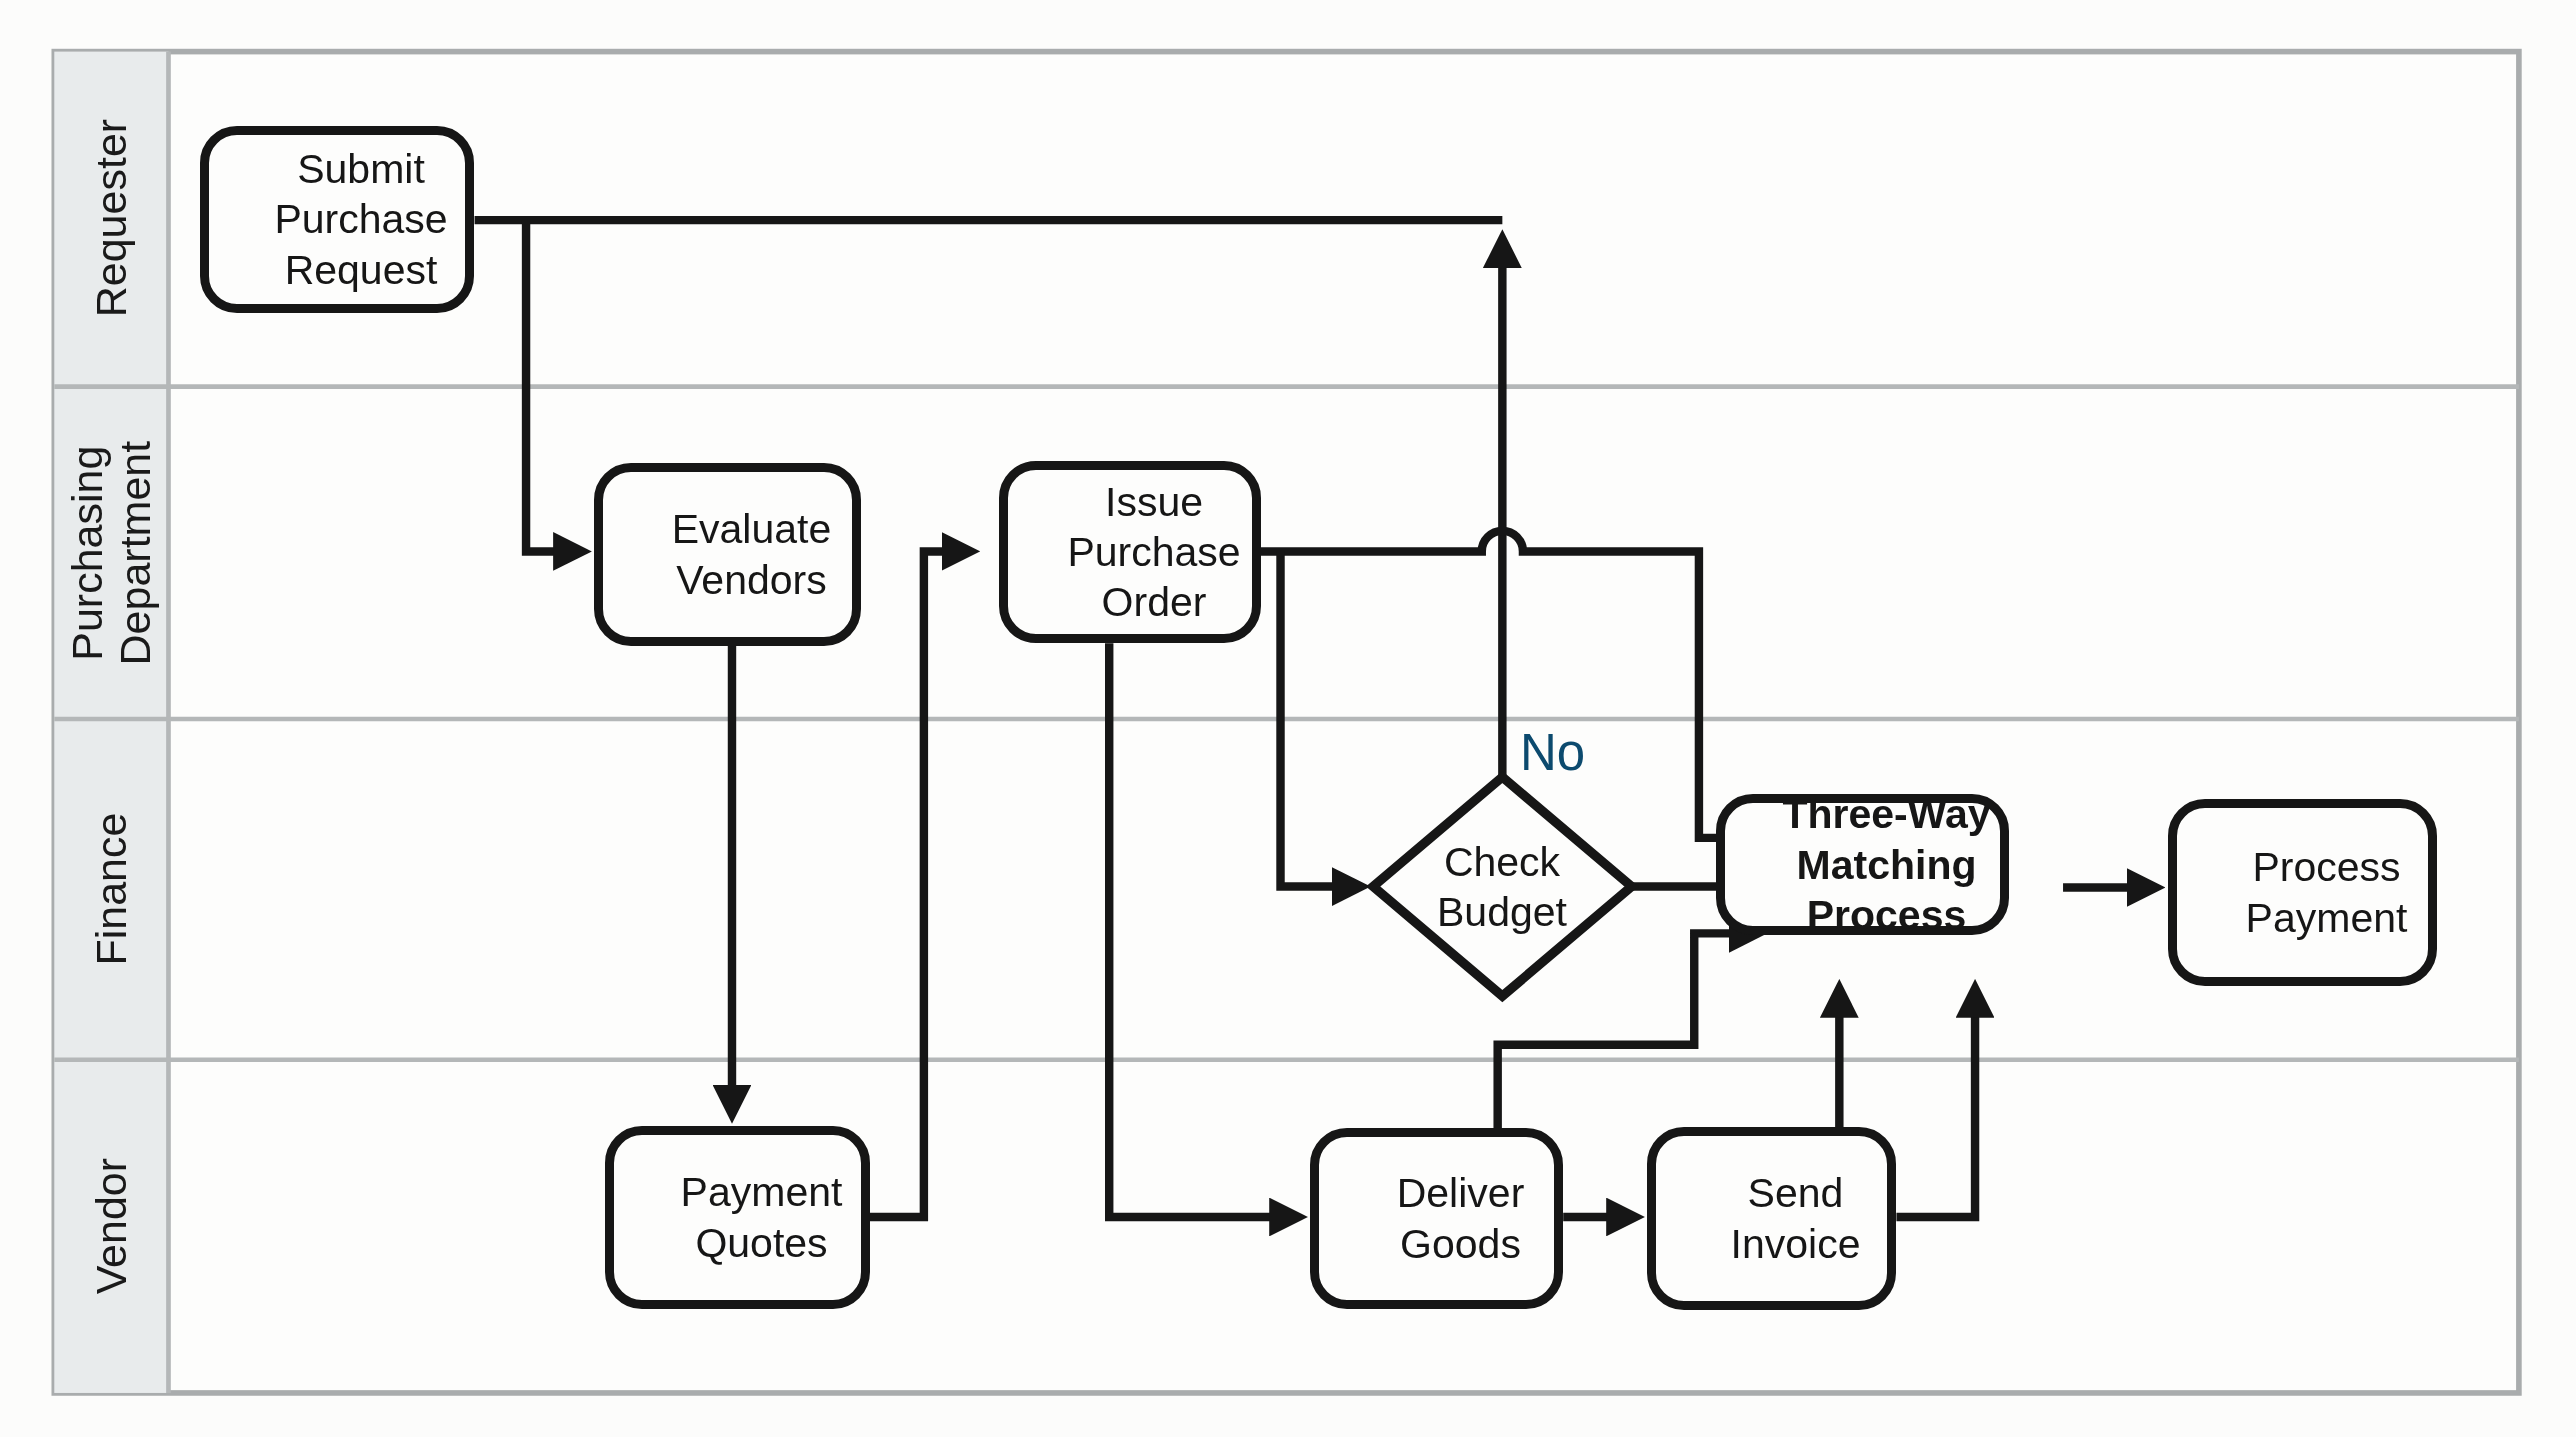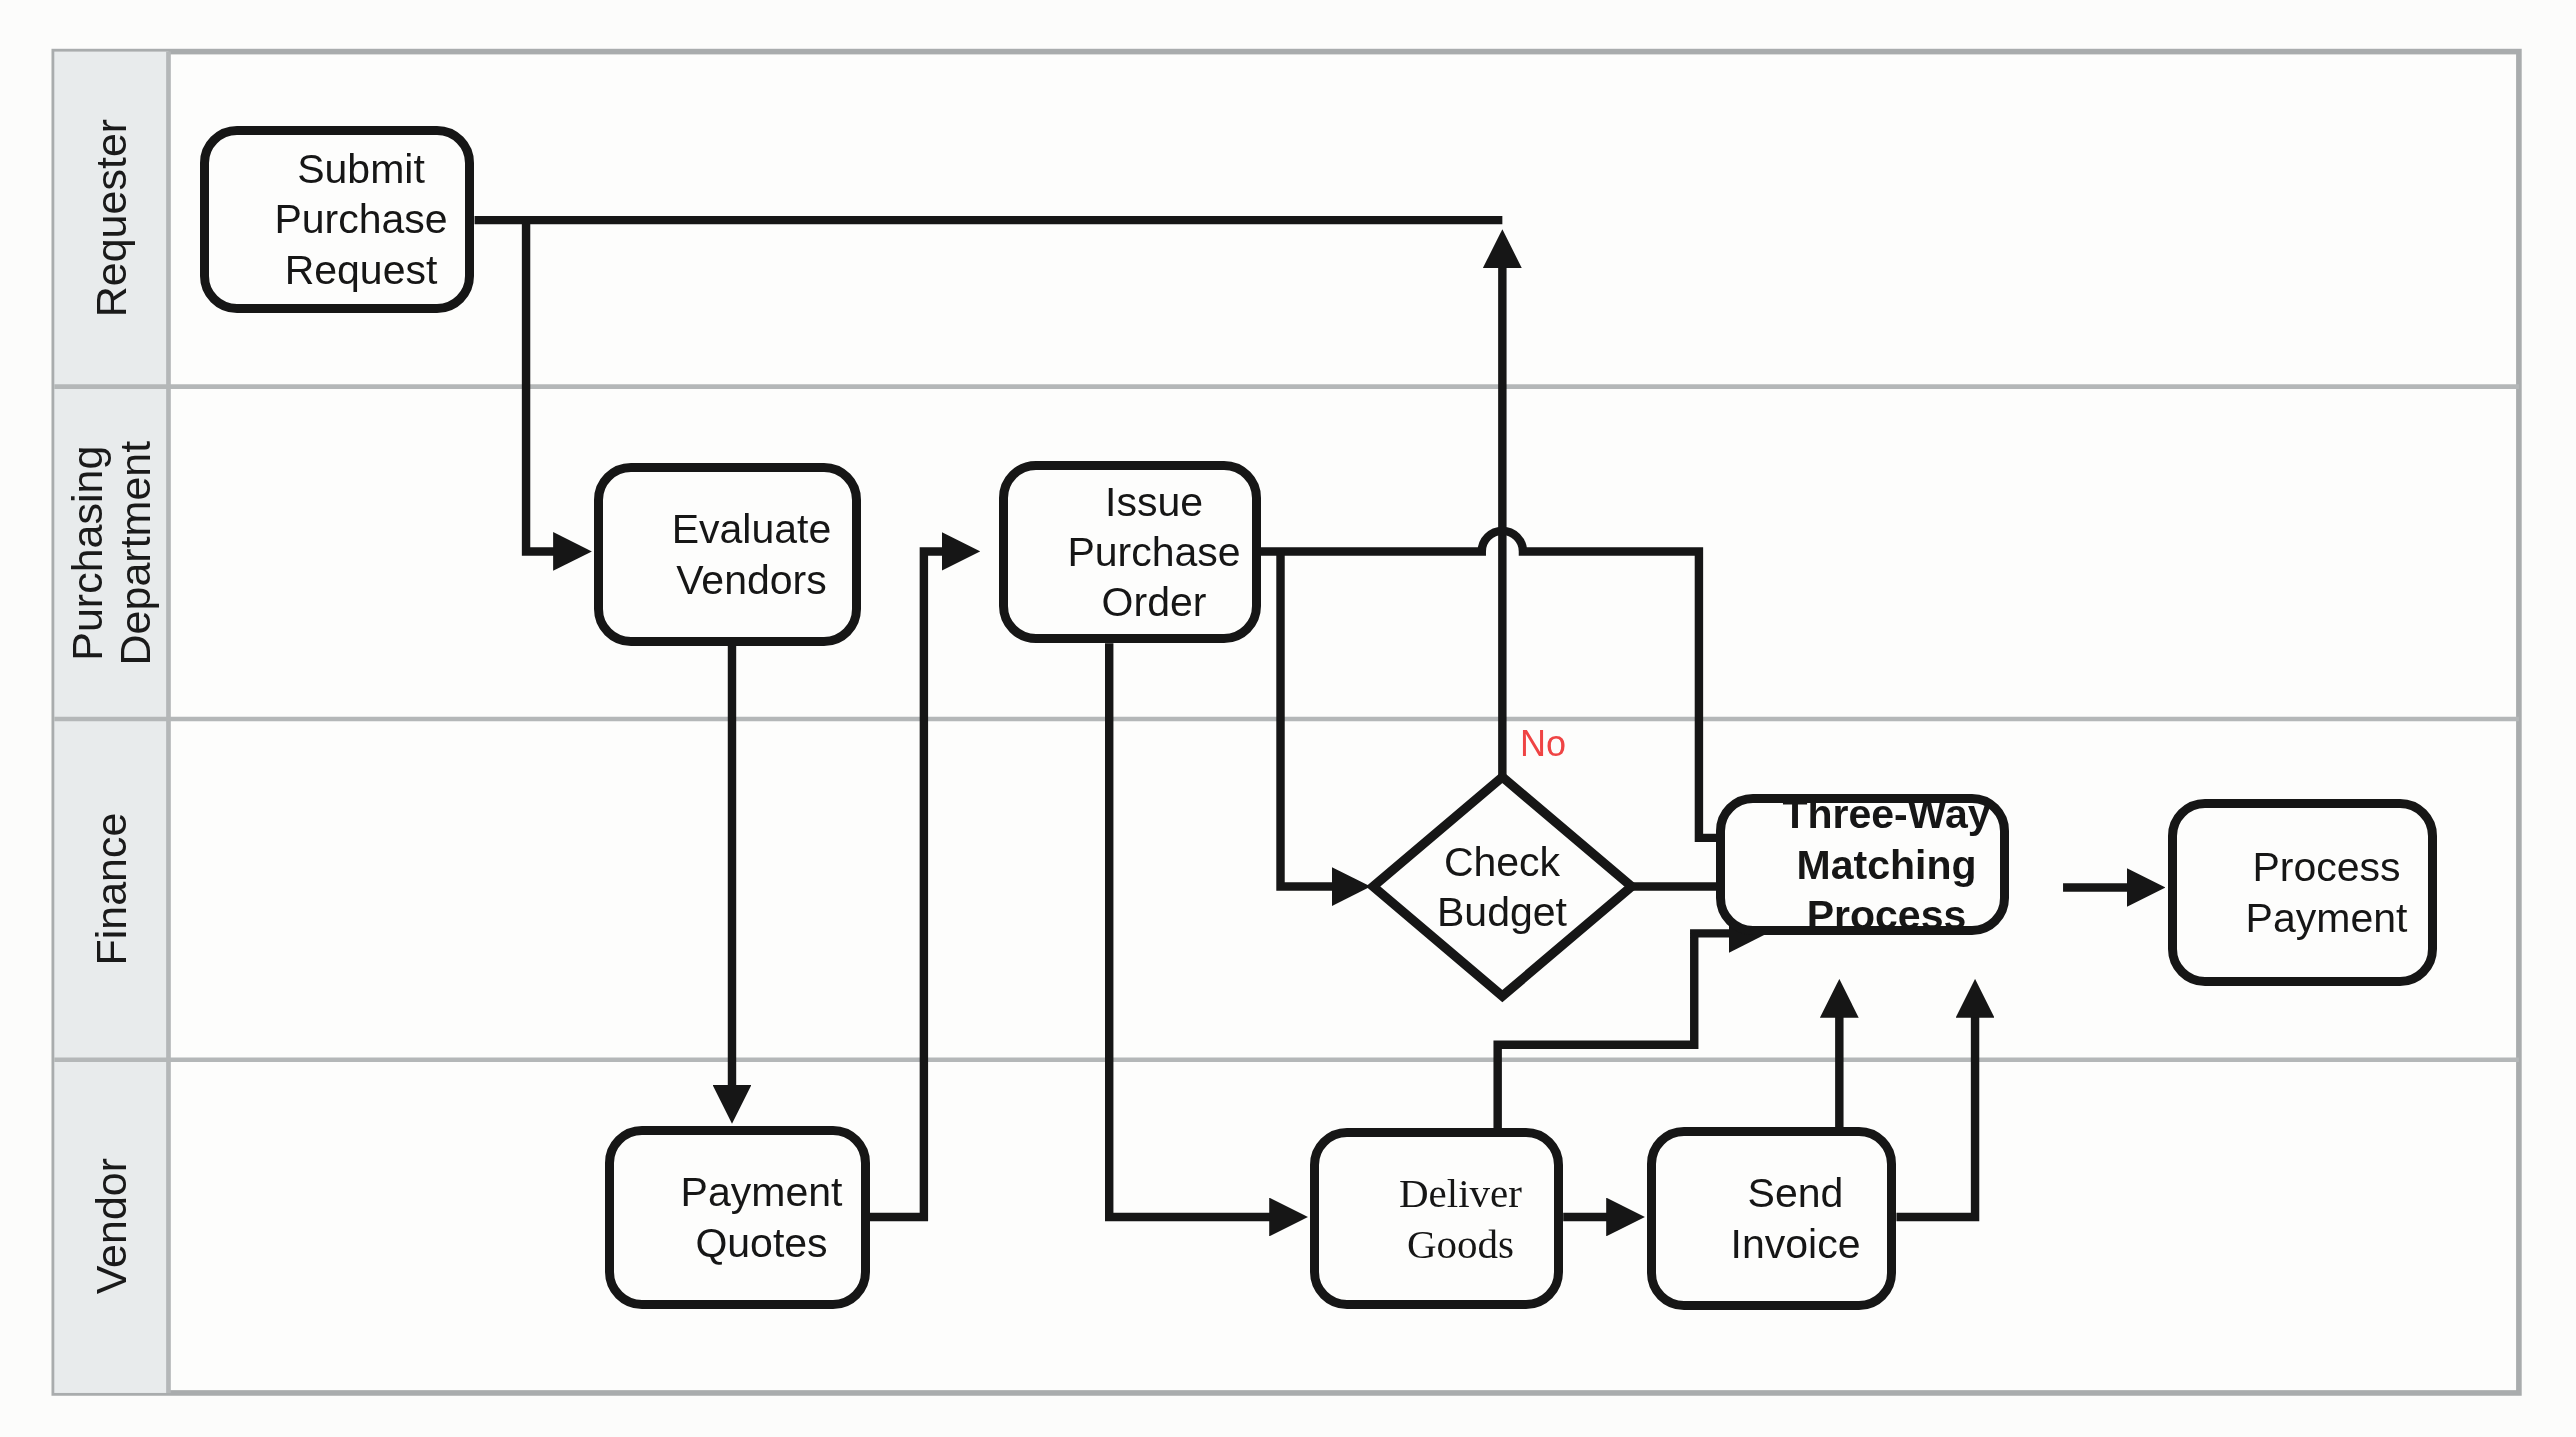--- a/index.html
+++ b/index.html
@@ -37,22 +37,22 @@
   .lane-label{
     transform:rotate(-90deg);
     font-size:43px;line-height:1.12;
     text-align:center;
     white-space:nowrap;
     color:#1a1a1a;
   }
   .lane-label.wrap{white-space:normal;width:290px;}
   .edge-label{
     position:absolute;
-    font-size:36px;
-    color:#ef4444;
+    font-size:51px;
+    color:#0c4a6e;
   }
 </style>
 </head>
 <body>
 
 <div id="stage">
 
   <svg id="wires" width="2576" height="1438" viewBox="0 0 2752 1536">
     <defs>
       <marker id="arr" viewBox="0 0 6 6" refX="0.3" refY="3" markerWidth="4.6" markerHeight="4.6" markerUnits="strokeWidth" orient="auto">
@@ -138,21 +138,21 @@
   </div>
 
   <div class="node" style="left:2168px;top:799px;width:269px;height:187px;">
     <span>Process Payment</span>
   </div>
 
   <div class="node" style="left:605px;top:1126px;width:265px;height:183px;">
     <span>Payment Quotes</span>
   </div>
 
-  <div class="node" style="left:1310px;top:1128px;width:253px;height:181px;font-family:Liberation Serif, serif;">
+  <div class="node" style="left:1310px;top:1128px;width:253px;height:181px;">
     <span>Deliver Goods</span>
   </div>
 
   <div class="node" style="left:1647px;top:1127px;width:249px;height:183px;">
     <span>Send Invoice</span>
   </div>
 
   <div class="edge-label" style="left:1520px;top:723px;">No</div>
 
 </div>

